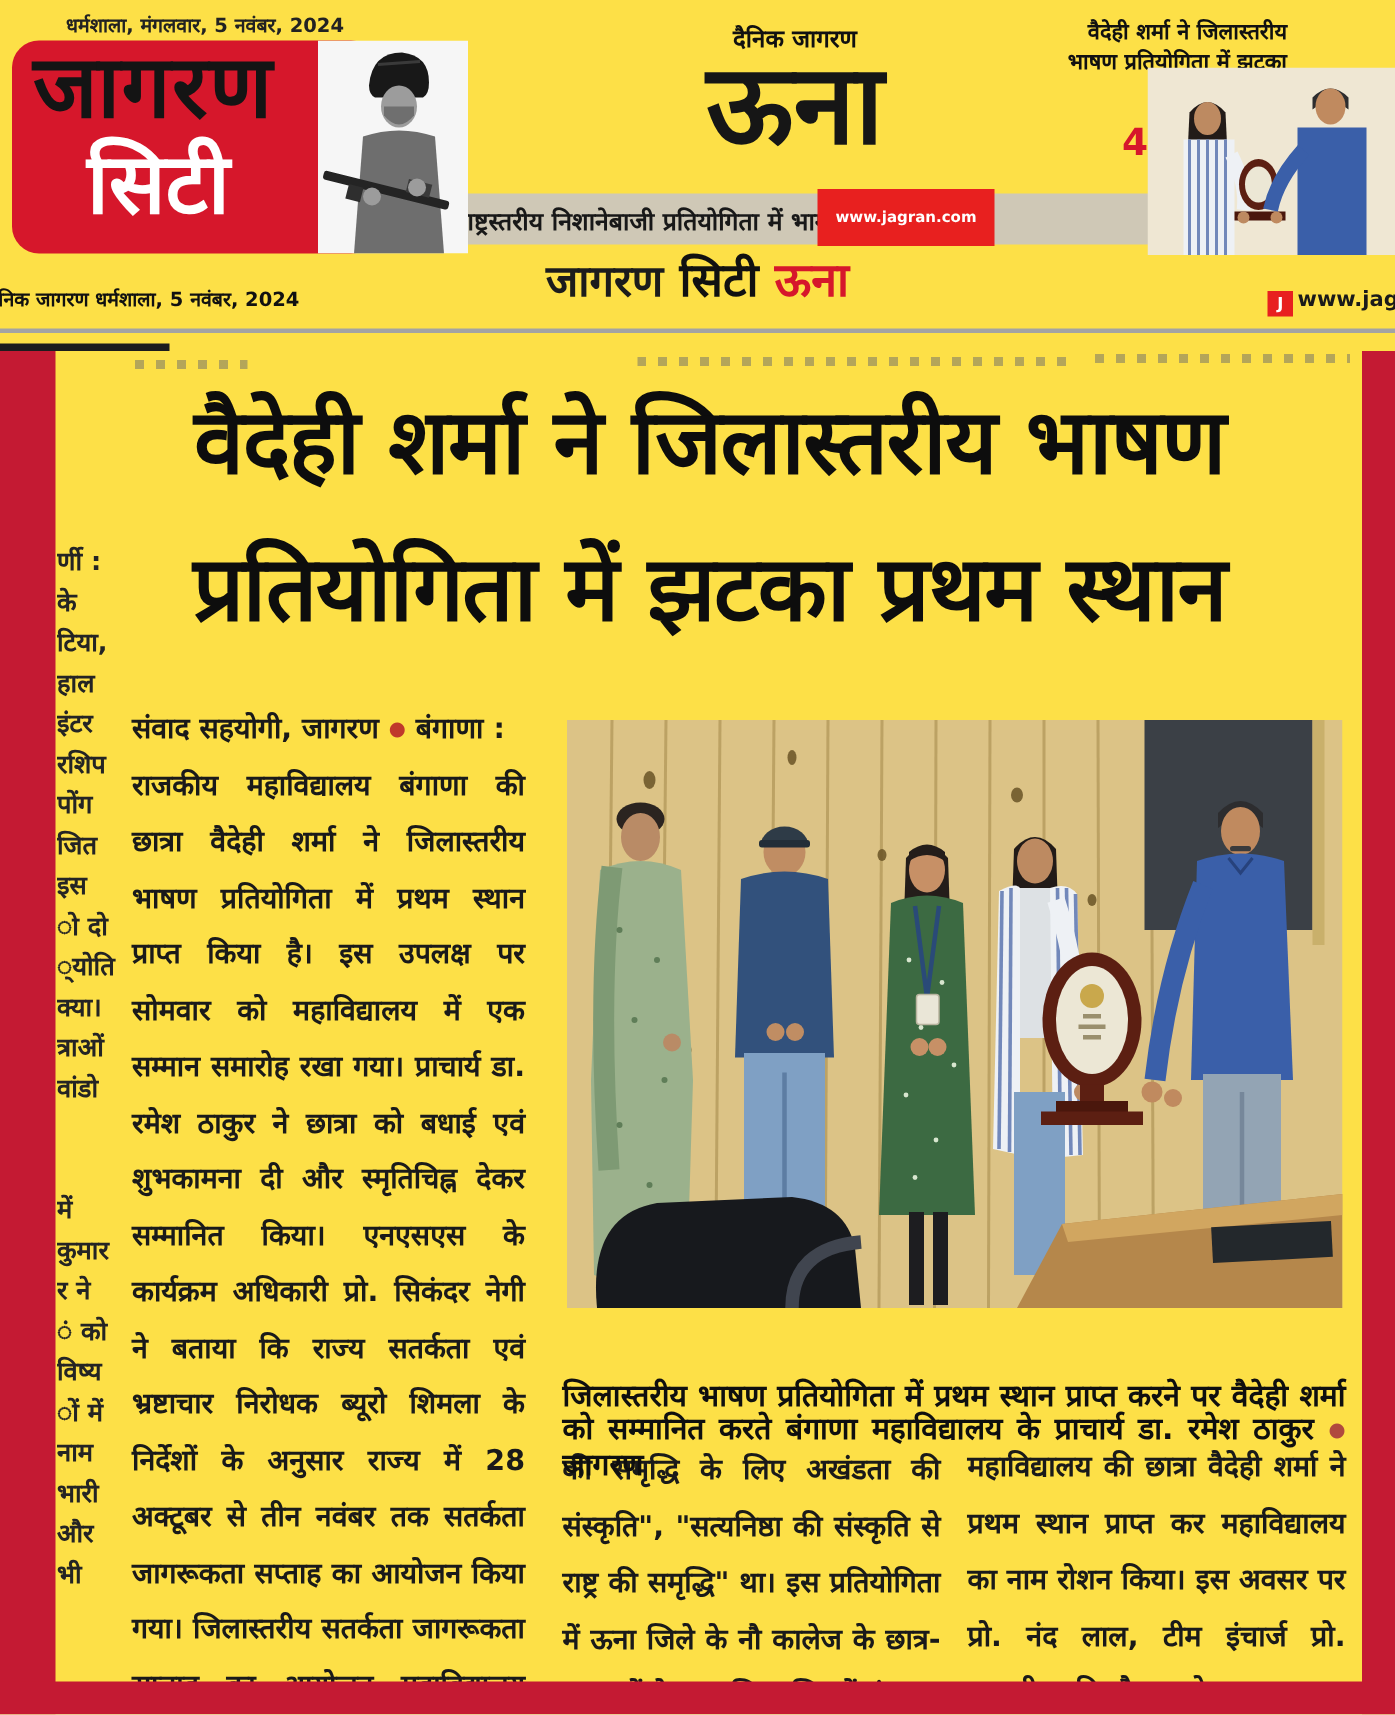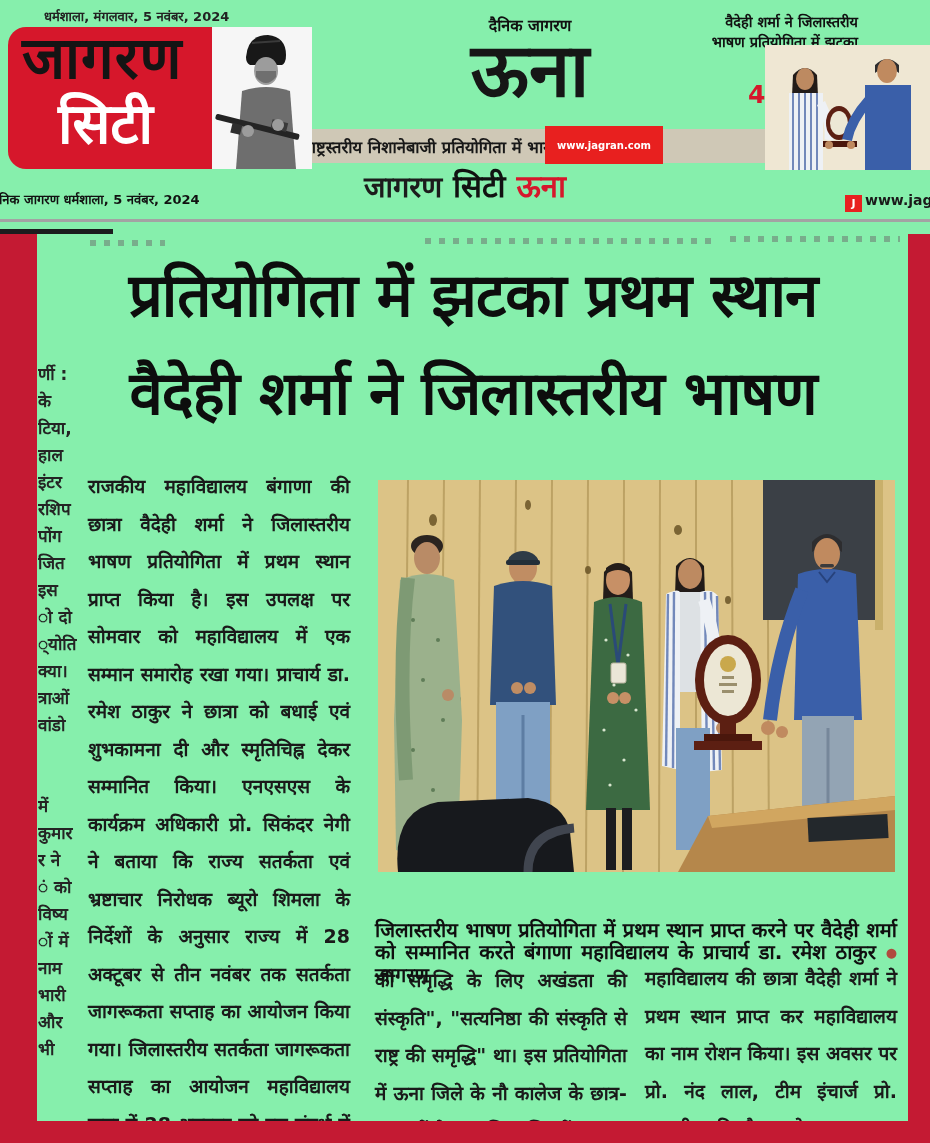--- a/index.html
+++ b/index.html
@@ -1,16 +1,16 @@
 <!DOCTYPE html>
 <html><head>
 <meta charset="utf-8">
 <style>
   html,body{margin:0;padding:0;background:#e9e9e9;}
-  #page{position:relative;width:930px;height:1143px;background:#86efac;overflow:hidden;
+  #page{position:relative;width:930px;height:1143px;background:#fde047;overflow:hidden;
         font-family:"DejaVu Sans","Liberation Sans",sans-serif;color:#111;}
   .abs{position:absolute;}
 
   
   .dateline{left:44px;top:7px;font-size:13px;font-weight:700;color:#222;}
   .logo-box{left:8px;top:27px;width:244px;height:142px;background:#d6172b;border-radius:18px;z-index:1;}
   .logo-w1{left:14px;top:-2px;font-size:58px;line-height:66px;font-weight:900;color:#141414;letter-spacing:1px;}
   .logo-w2{left:50px;top:64px;font-size:56px;line-height:66px;font-weight:900;color:#ffffff;}
   .boy-photo{left:212px;top:27px;z-index:2;}
   .edition-label{left:430px;top:14px;width:200px;text-align:center;font-size:16px;font-weight:800;}
@@ -143,22 +143,22 @@
     <span class="j-logo">J</span><span>www.jagran.</span>
   </div>
   <div class="abs rule"></div>
   <div class="abs black-seg"></div>
 
   <div class="abs tfrag" style="left:90px;top:240px;width:75px;"></div>
   <div class="abs tfrag" style="left:425px;top:238px;width:290px;"></div>
   <div class="abs tfrag" style="left:730px;top:236px;width:170px;"></div>
 
   <div class="abs headline">
+    <div>वैदेही शर्मा ने जिलास्तरीय भाषण</div>
     <div>प्रतियोगिता में झटका प्रथम स्थान</div>
-    <div>वैदेही शर्मा ने जिलास्तरीय भाषण</div>
   </div>
 
   <div class="abs left-frags">
       <div class="frag">र्णी :</div>
       <div class="frag">के</div>
       <div class="frag">टिया,</div>
       <div class="frag">हाल</div>
       <div class="frag">इंटर</div>
       <div class="frag">रशिप</div>
       <div class="frag">पोंग</div>
@@ -177,20 +177,25 @@
       <div class="frag">ं को</div>
       <div class="frag">विष्य</div>
       <div class="frag">ों में</div>
       <div class="frag">नाम</div>
       <div class="frag">भारी</div>
       <div class="frag">और</div>
       <div class="frag">भी</div>
     </div>
 
   <div class="abs bodycol col1">
+    <div class="byline">
+      <span>संवाद सहयोगी, जागरण</span>
+      <span class="bullet">●</span>
+      <span>बंगाणा :</span>
+    </div>
     <div>राजकीय महाविद्यालय बंगाणा की छात्रा वैदेही शर्मा ने जिलास्तरीय भाषण प्रतियोगिता में प्रथम स्थान प्राप्त किया है। इस उपलक्ष पर सोमवार को महाविद्यालय में एक सम्मान समारोह रखा गया। प्राचार्य डा. रमेश ठाकुर ने छात्रा को बधाई एवं शुभकामना दी और स्मृतिचिह्न देकर सम्मानित किया। एनएसएस के कार्यक्रम अधिकारी प्रो. सिकंदर नेगी ने बताया कि राज्य सतर्कता एवं भ्रष्टाचार निरोधक ब्यूरो शिमला के निर्देशों के अनुसार राज्य में 28 अक्टूबर से तीन नवंबर तक सतर्कता जागरूकता सप्ताह का आयोजन किया गया। जिलास्तरीय सतर्कता जागरूकता सप्ताह का आयोजन महाविद्यालय ऊना में 28 अक्टूबर को इस संदर्भ में भाषण प्रतियोगिता का आयोजन किया गया।</div>
 
   </div>
 
   <svg class="abs photo" width="517" height="392" viewBox="0 0 517 392">
     <rect width="517" height="392" fill="#dcc386"></rect>
     <g stroke="#b59a5c" stroke-width="2" opacity="0.8">
       <line x1="30" y1="0" x2="26" y2="392"></line>
         <line x1="66" y1="0" x2="62" y2="392"></line>
       <line x1="102" y1="0" x2="99" y2="392"></line>

